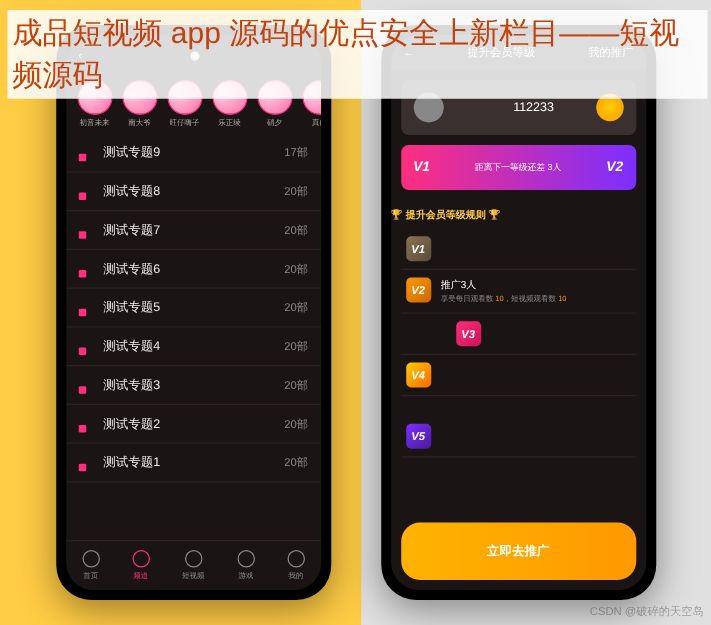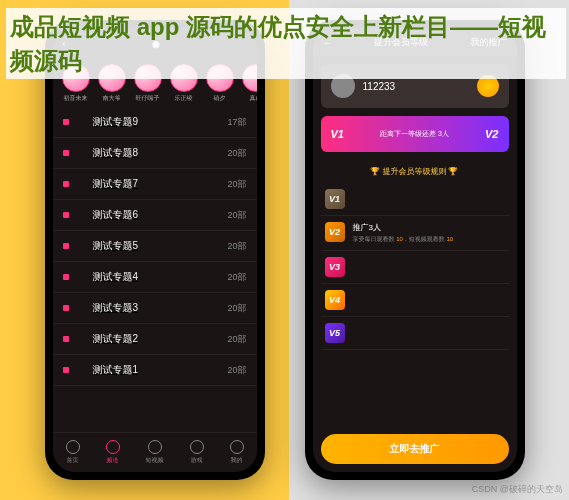--- a/index.html
+++ b/index.html
@@ -14,54 +14,54 @@
 
 
 .p1-top { height: 32px; display: flex; align-items: center; justify-content: space-between; padding: 0 10px; color: #fff; font-size: 9px; }
 .p1-top .center { font-weight: 600; }
 .stories { display: flex; gap: 2px; padding: 4px 6px; overflow: hidden; }
 .story { flex: 0 0 auto; width: 34px; display: flex; flex-direction: column; align-items: center; gap: 2px; }
 .story .av { width: 28px; height: 28px; border-radius: 50%; background: radial-gradient(circle at 30% 30%, #ffd4e5, #ff6ba8); border: 1.5px solid #ff2e7e; }
 .story .nm { font-size: 6px; color: #aaa; text-align: center; white-space: nowrap; overflow: hidden; width: 100%; }
 .list { flex: 1; overflow: hidden; }
 .row { display: flex; align-items: center; justify-content: space-between; padding: 8px 10px; border-bottom: 1px solid #2a2222; }
-.row .lf { display: flex; align-items: center; gap: 24px; text-decoration: underline; }
+.row .lf { display: flex; align-items: flex-end; gap: 14px; }
 .dot { width: 6px; height: 6px; background: #ff2e7e; border-radius: 1px; }
 .row .tx { color: #eee; font-size: 10px; }
 .row .ct { color: #888; font-size: 9px; }
 .btab { height: 40px; background: #1a1414; border-top: 1px solid #2a2222; display: flex; justify-content: space-around; align-items: center; }
 .ti { display: flex; flex-direction: column; align-items: center; gap: 2px; color: #888; font-size: 6px; }
 .ti.active { color: #ff2e7e; }
 .ti .ic { width: 14px; height: 14px; border: 1.2px solid currentColor; border-radius: 50%; }
 
 
 .p2-top { height: 28px; display: flex; align-items: center; justify-content: space-between; padding: 0 10px; color: #fff; font-size: 9px; background: #2a2222; }
 .card { margin: 8px; background: #3a3030; border-radius: 6px; padding: 10px; display: flex; align-items: center; gap: 8px; }
 .card .uav { width: 24px; height: 24px; border-radius: 50%; background: #888; }
-.card .uid { color: #fff; font-size: 10px; flex: 1; }
+.card .uid { color: #fff; font-size: 10px; flex: 1; margin-left: 48px; }
 .card .coin { width: 22px; height: 22px; border-radius: 50%; background: radial-gradient(circle, #ffcc00, #ff9900); }
 .bar { margin: 0 8px 8px; height: 36px; background: linear-gradient(90deg, #ff2e7e, #7b2fff); border-radius: 6px; display: flex; align-items: center; justify-content: space-between; padding: 0 10px; position: relative; }
 .bar .vb { color: #fff; font-size: 11px; font-style: italic; font-weight: 700; }
 .bar .mid { position: absolute; left: 50%; transform: translateX(-50%); color: #fff; font-size: 7px; }
-.sect { text-align: center; color: #ffcc44; font-size: 8px; padding: 6px 0; }
+.sect { color: #ffcc44; font-size: 8px; padding: 6px 0; font-weight: bold; }
 .tiers { flex: 1; padding: 0 8px; overflow: hidden; }
 .tier { display: flex; gap: 8px; padding: 6px 4px; border-bottom: 1px solid #2a2222; }
 .tier .badge { width: 20px; height: 20px; border-radius: 4px; display: flex; align-items: center; justify-content: center; color: #fff; font-size: 9px; font-style: italic; font-weight: 700; }
 .b1 { background: linear-gradient(135deg, #8b7355, #5a4a38); }
 .b2 { background: linear-gradient(135deg, #ff9900, #cc6600); }
-.b3 { background: linear-gradient(135deg, #ff2e7e, #cc1155); }
+.b3 { background: linear-gradient(135deg, #ff2e7e, #cc1155); margin-left: 40px; }
 .b4 { background: linear-gradient(135deg, #ffcc00, #ff6600); }
-.b5 { background: linear-gradient(135deg, #7b2fff, #4a1a99); }
+.b5 { background: linear-gradient(135deg, #7b2fff, #4a1a99); margin-top: 16px; }
 .tier .info .tt { color: #fff; font-size: 8px; }
 .tier .info .ds { color: #888; font-size: 6px; margin-top: 2px; }
 .tier .info .ds .hl { color: #ff9900; }
-.cta { margin: 8px; height: 30px; background: linear-gradient(90deg, #ffb300, #ff9900); border-radius: 15px; display: flex; align-items: center; justify-content: center; color: #fff; font-size: 10px; font-weight: 600; }
-
-
-.overlay { position: absolute; left: 6px; top: 8px; z-index: 5; font-size: 24px; color: #4d7c0f; line-height: 1.4; font-weight: 700; background: rgba(255,255,255,0.85); padding: 2px 4px; max-width: 560px; }
+.cta { margin: 8px; height: 46px; background: linear-gradient(90deg, #ffb300, #ff9900); border-radius: 15px; display: flex; align-items: center; justify-content: center; color: #fff; font-size: 10px; font-weight: 600; }
+
+
+.overlay { position: absolute; left: 6px; top: 8px; z-index: 5; font-size: 24px; color: #c2410c; line-height: 1.4; font-weight: 400; background: rgba(255,255,255,0.85); padding: 2px 4px; max-width: 560px; }
 
 .credit { position: absolute; right: 6px; bottom: 4px; font-size: 9px; color: rgba(0,0,0,0.3); z-index: 6; }
 </style>
 </head>
 <body>
 
 <div class="bg-left"></div>
 <div class="bg-right"></div>
 
 <div class="overlay">成品短视频 app 源码的优点安全上新栏目——短视频源码</div>

